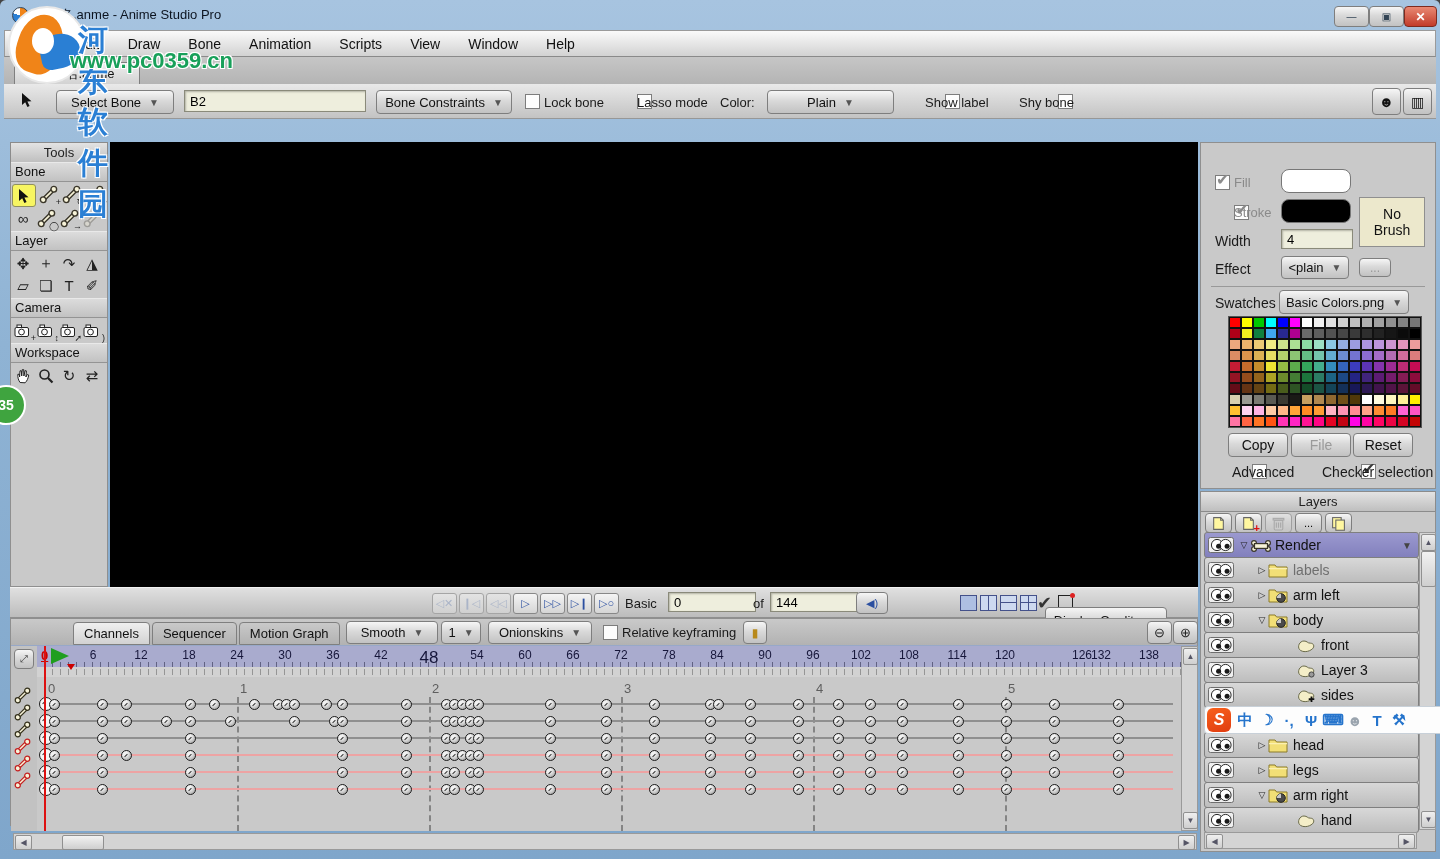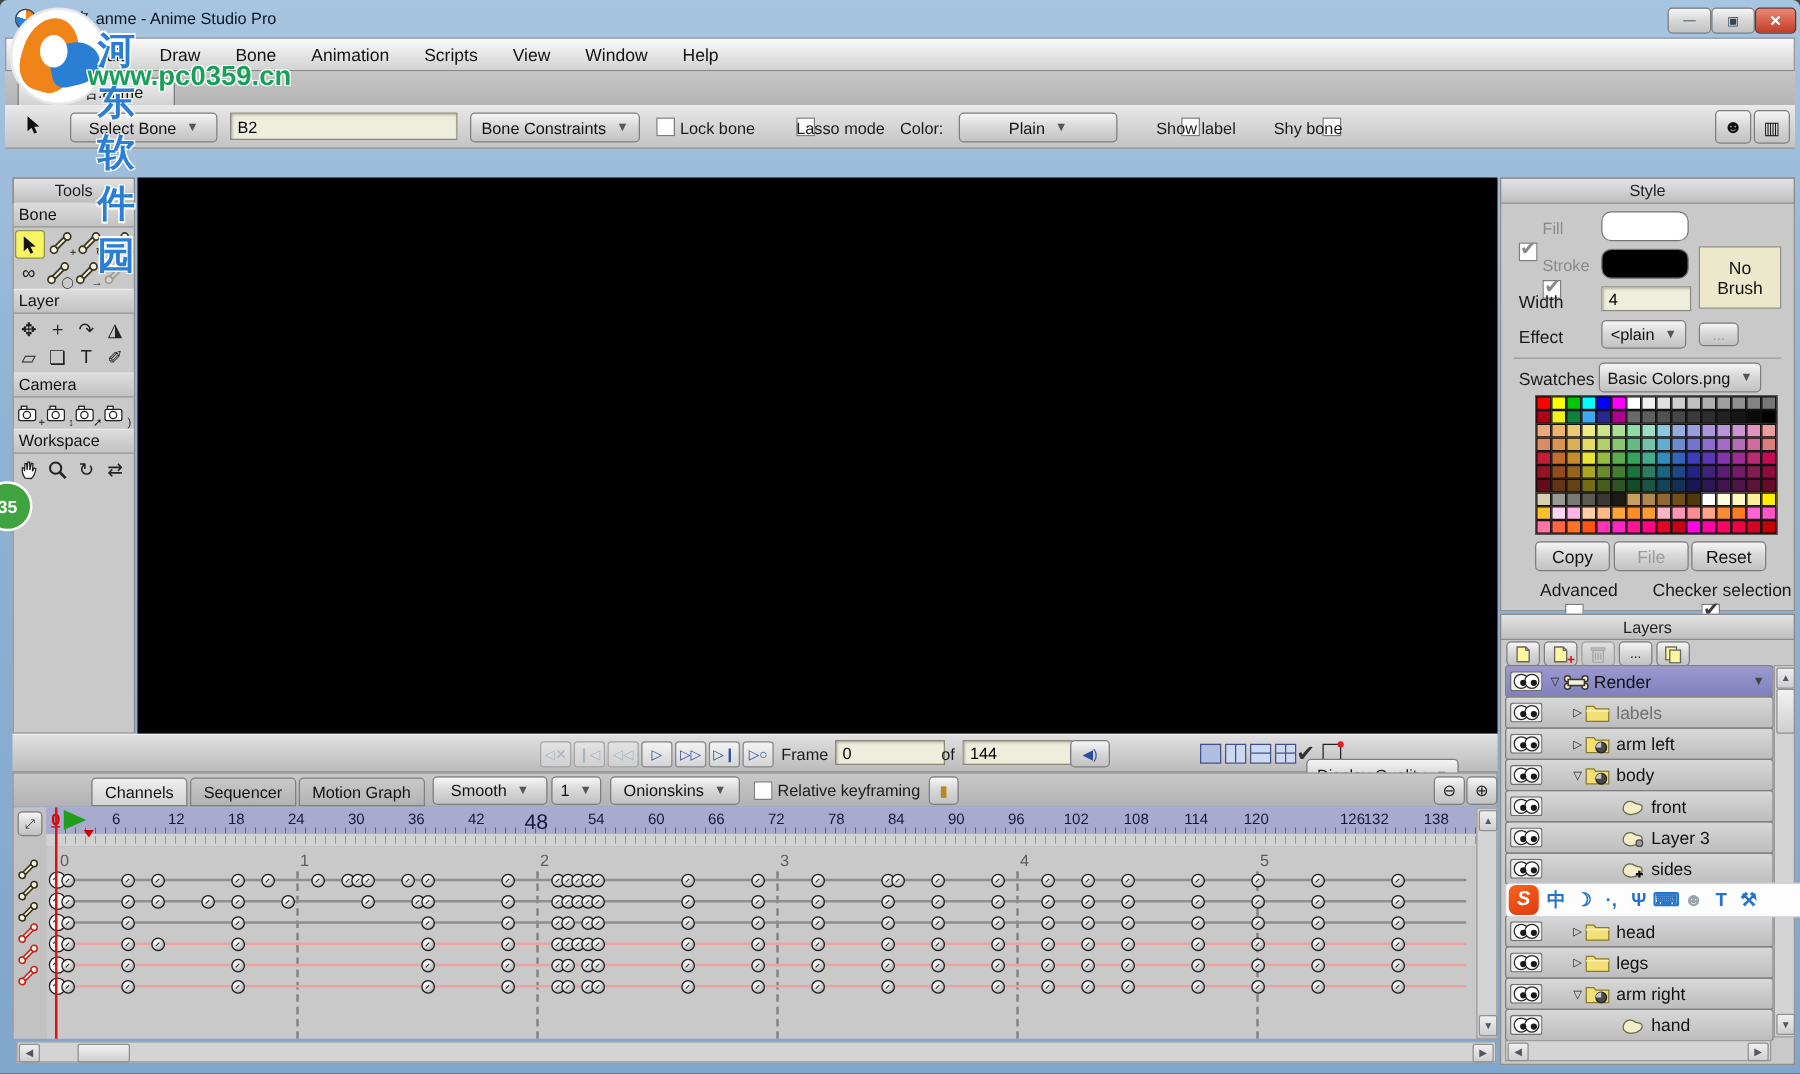--- a/index.html
+++ b/index.html
@@ -255,21 +255,21 @@
   <div class="abs" style="left:10px;top:587px;width:1188px;height:31px;background:linear-gradient(180deg,#e0e0e0,#bcbcbc);border-top:1px solid #f2f2f2;border-bottom:1px solid #8f8f8f;box-sizing:border-box;">
     <div class="abs" id="pb-buttons" style="left:422px;top:5px;display:flex;gap:2px;">
         <div class="pb-btn dis">◁✕</div>
         <div class="pb-btn dis">❙◁</div>
         <div class="pb-btn dis">◁◁</div>
         <div class="pb-btn">▷</div>
         <div class="pb-btn">▷▷</div>
         <div class="pb-btn">▷❙</div>
         <div class="pb-btn">▷○</div>
       </div>
-    <span class="abs lbl" style="left:615px;top:8px;">Frame</span>
+    <span class="abs lbl" style="left:615px;top:8px;">Basic</span>
     <input class="abs field" style="left: 658px; top: 4px; width: 76px; height: 18px;" value="0">
     <span class="abs lbl" style="left:743px;top:8px;">of</span>
     <input class="abs field" style="left: 760px; top: 4px; width: 76px; height: 18px;" value="144">
     <div class="abs grad-btn" style="left:846px;top:4px;width:30px;height:20px;display:flex;align-items:center;justify-content:center;font-size:11px;color:#2b4fa0;">◀)</div>
     <div class="abs" id="view-buttons" style="left:950px;top:7px;display:flex;gap:3px;">
         <div class="view-btn" style="background: rgb(174, 191, 226);"></div>
         <div class="view-btn">
           <i class="in" style="left: 7px; top: 0px; width: 1px; height: 14px;"></i>
         </div>
         <div class="view-btn">
@@ -579,21 +579,20 @@
     </div>
 
     <div class="abs scroll" style="left:2px;top:214px;width:1184px;height:17px;box-sizing:border-box;">
       <div class="sc-btn" style="left:1px;top:1px;width:15px;height:13px;">◀</div>
       <div class="abs" style="left:48px;top:1px;width:40px;height:13px;background:linear-gradient(180deg,#f2f2f2,#cfcfcf);border:1px solid #909090;border-radius:2px;"></div>
       <div class="sc-btn" style="right:1px;top:1px;width:15px;height:13px;">▶</div>
     </div>
   </div>
 
   <div class="abs" style="left:1200px;top:142px;width:236px;height:347px;background:#c9c9c9;border:1px solid #8f8f8f;box-sizing:border-box;">
-    <div class="hdr" style="height:19px;margin:-1px;">Style</div>
     <span class="abs cb checked dim" style="left:14px;top:32px;"></span>
     <span class="abs lbl" style="left:33px;top:32px;color:#8a8a8a;">Fill</span>
     <span class="abs" style="left: 80px; top: 26px; width: 68px; height: 22px; border-radius: 8px; border: 1px solid rgb(119, 119, 119); background: rgb(255, 255, 255);" id="fill-swatch"></span>
     <span class="abs cb checked dim" style="left:14px;top:62px;"></span>
     <span class="abs lbl" style="left:33px;top:62px;color:#8a8a8a;">Stroke</span>
     <span class="abs" style="left: 80px; top: 56px; width: 68px; height: 22px; border-radius: 8px; border: 1px solid rgb(119, 119, 119); background: rgb(0, 0, 0);" id="stroke-swatch"></span>
     <div class="abs" style="left:158px;top:54px;width:52px;height:48px;background:#ece8cc;border:1px solid #8f8f8f;display:flex;align-items:center;justify-content:center;text-align:center;font-size:14px;padding:0 6px;box-sizing:content-box;">No Brush</div>
     <span class="abs lbl" style="left:14px;top:90px;font-size:14px;">Width</span>
     <input class="abs field" style="left: 80px; top: 86px; width: 60px; height: 18px;" value="4">
     <span class="abs lbl" style="left:14px;top:118px;font-size:14px;">Effect</span>

